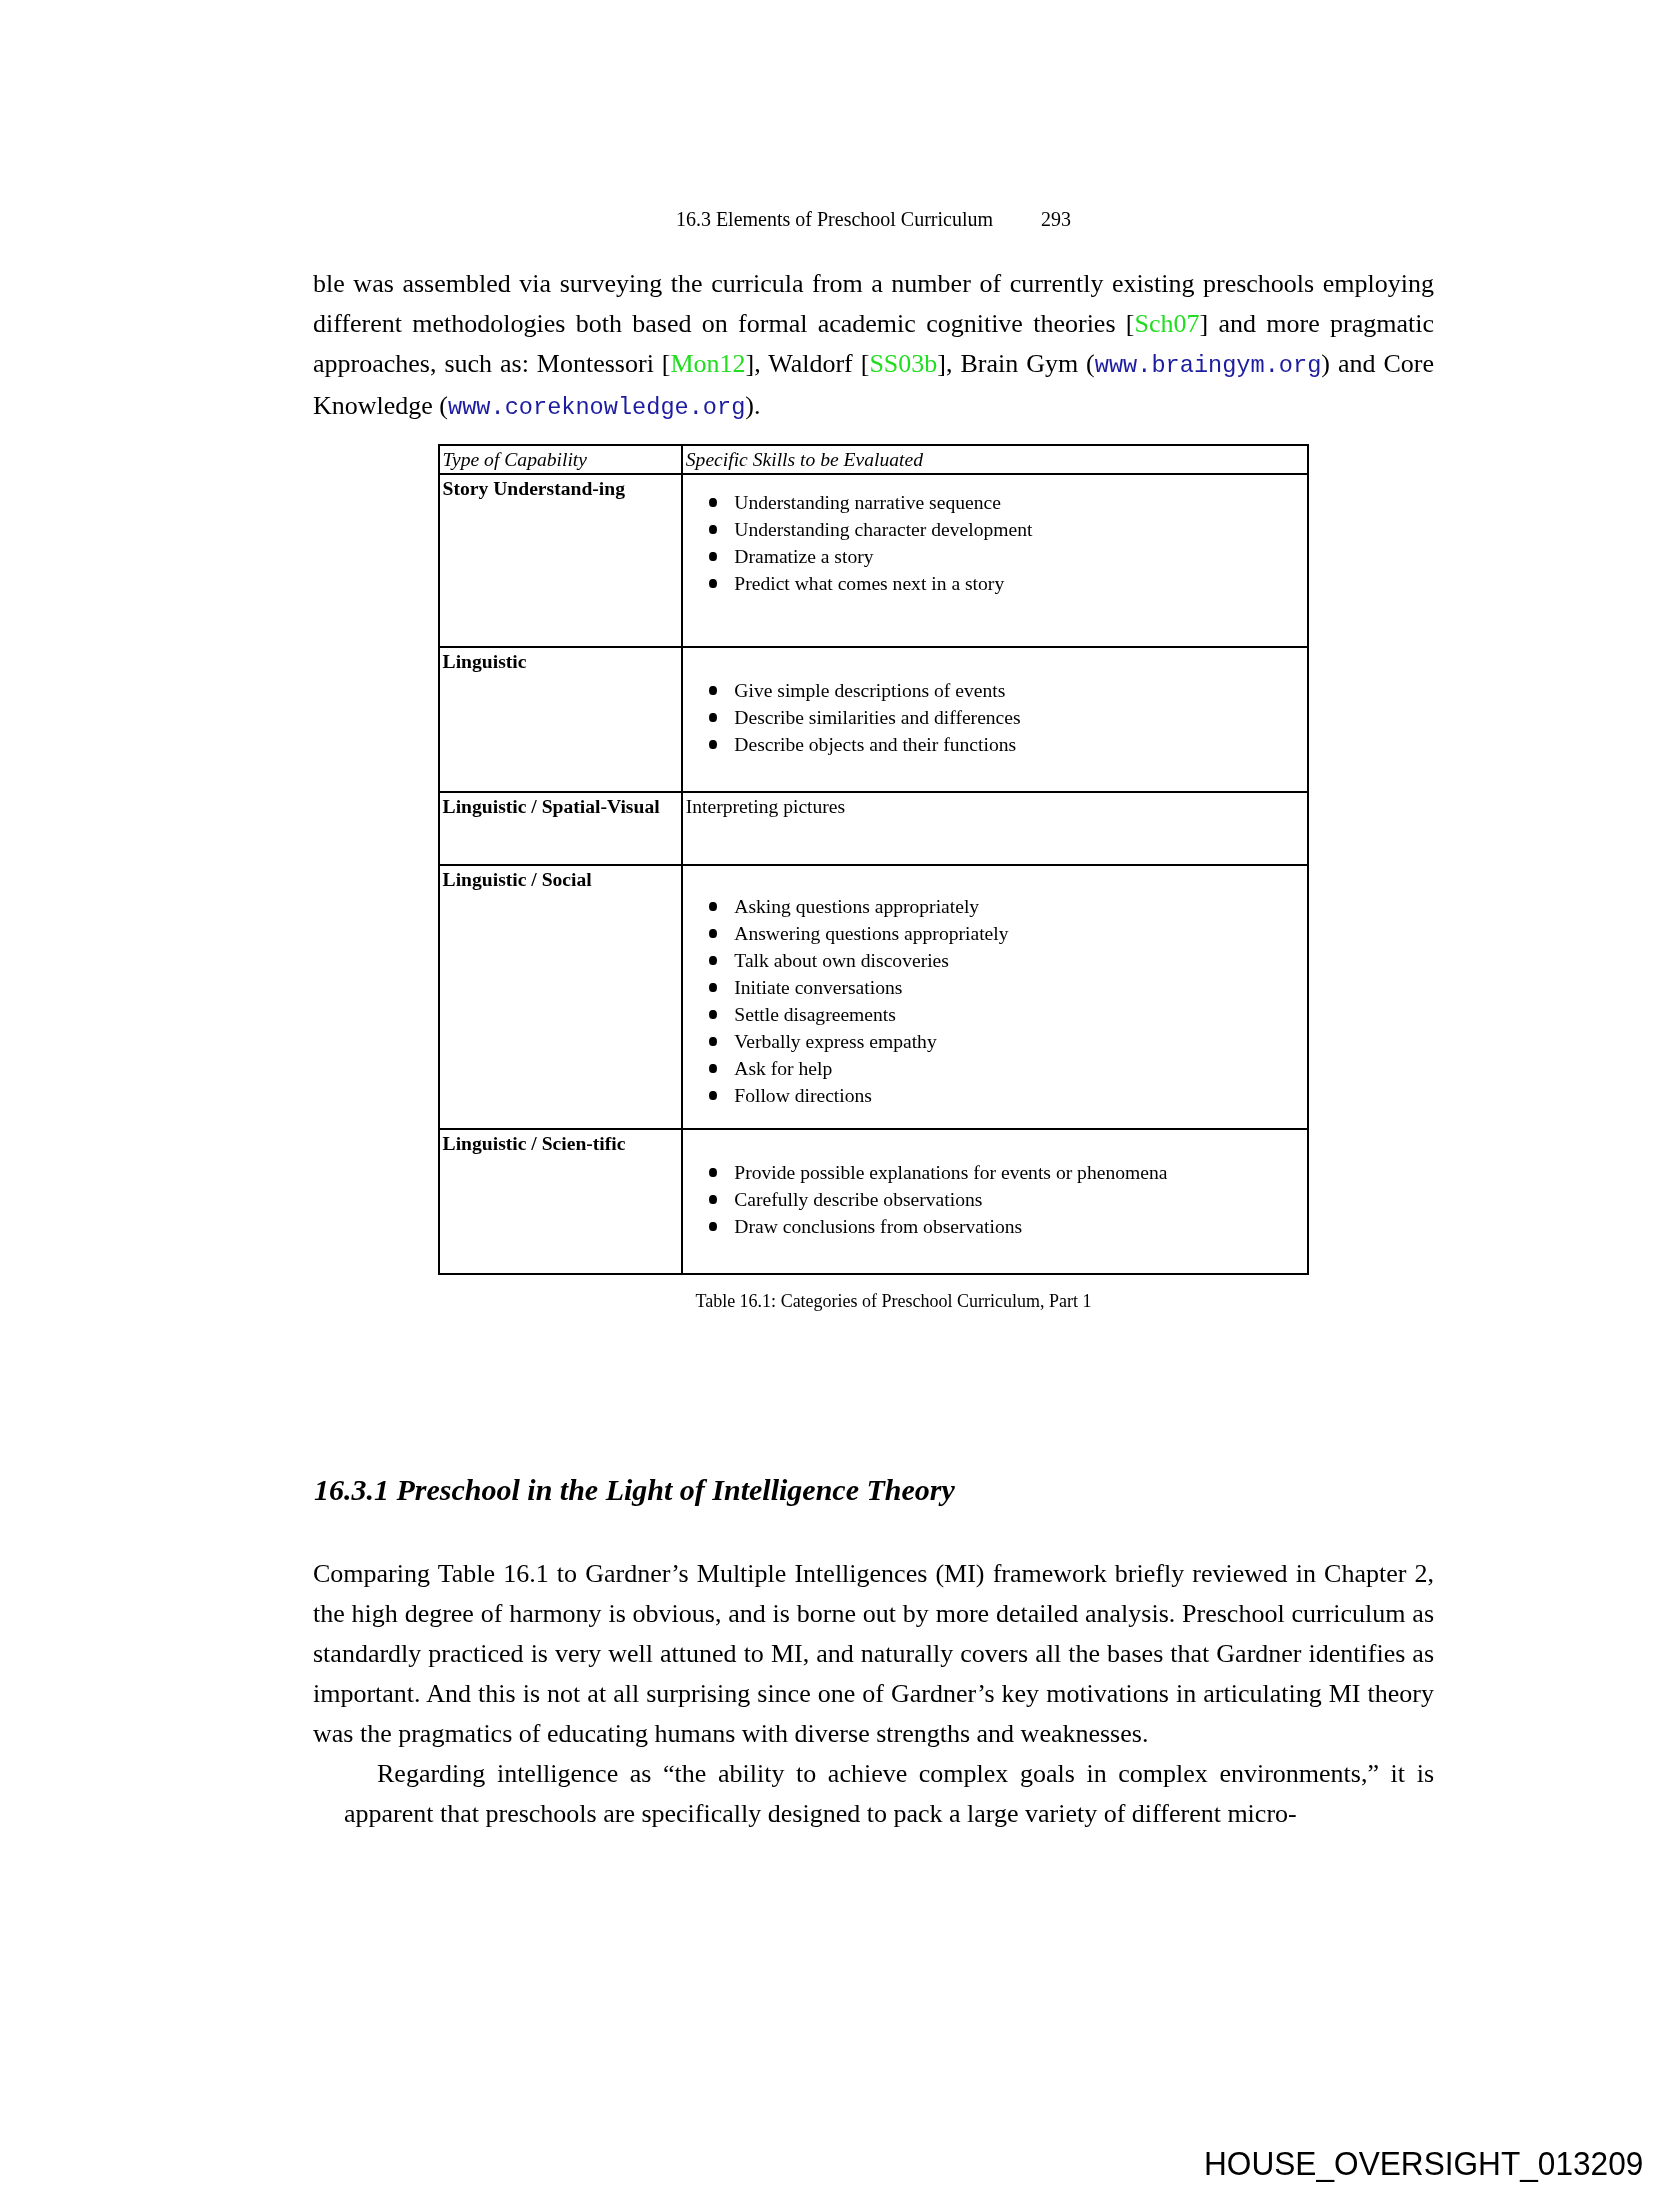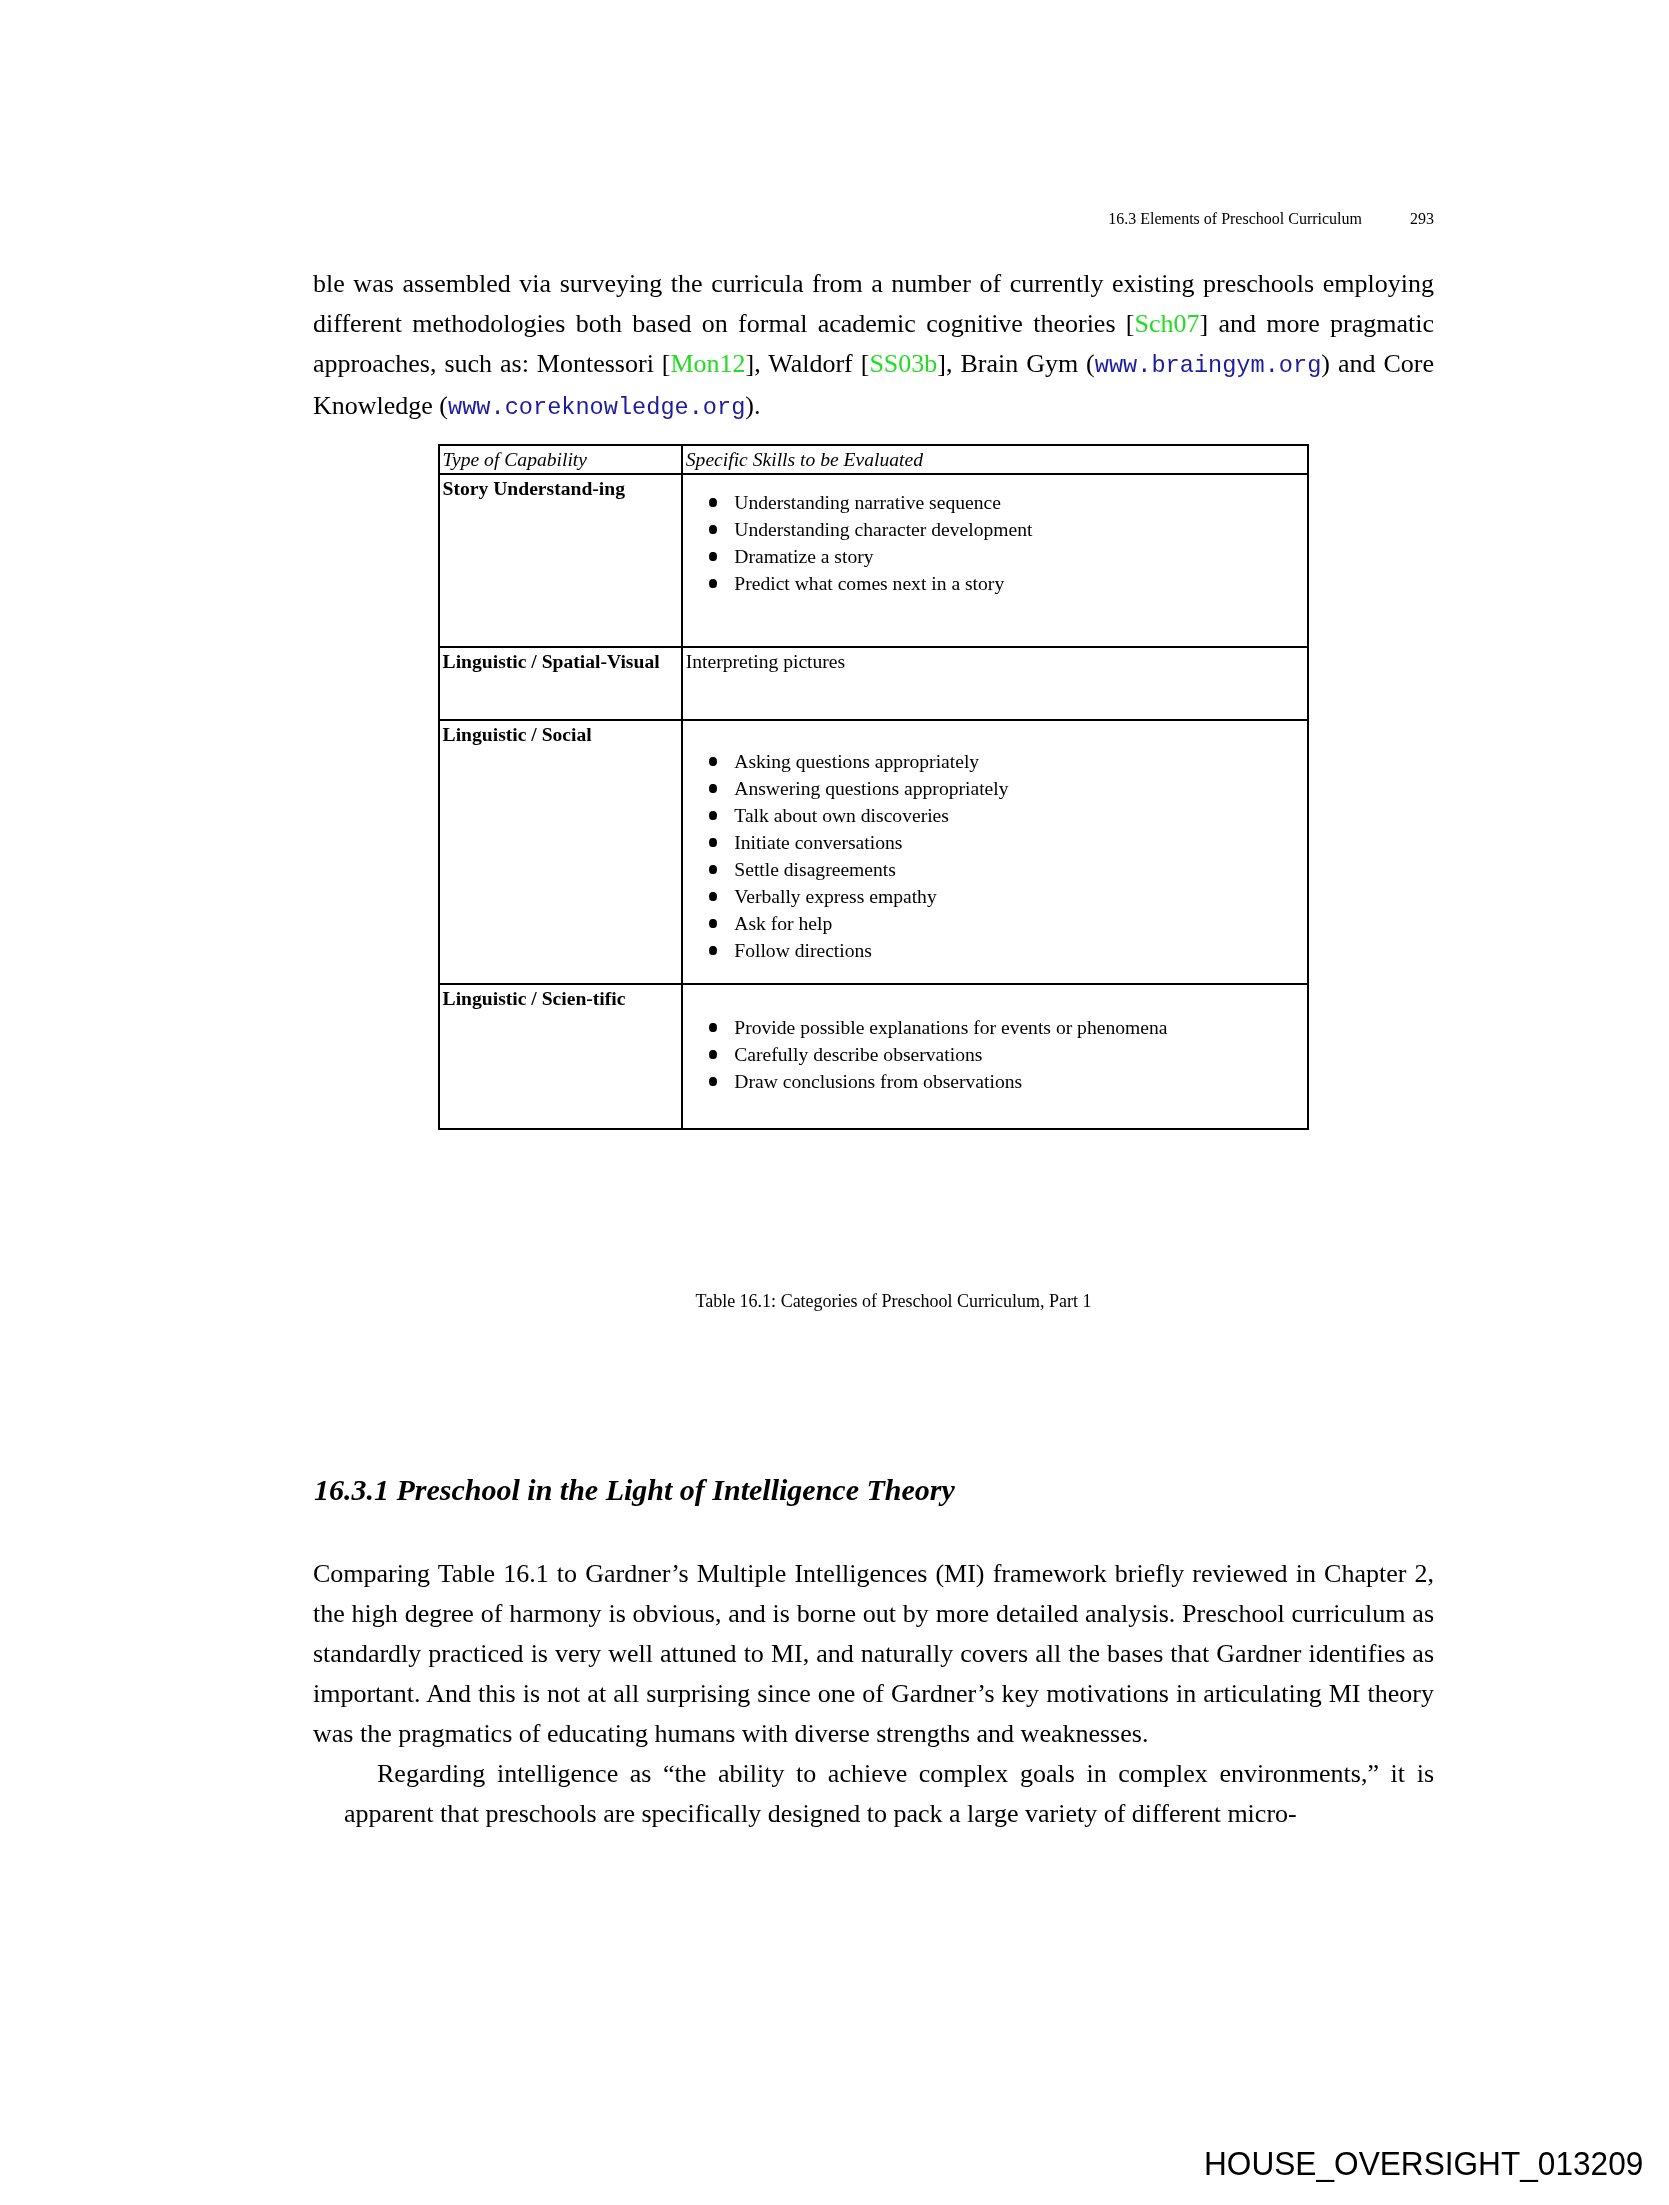--- a/index.html
+++ b/index.html
@@ -1,20 +1,20 @@
 <!DOCTYPE html>
 <html style="font-size:10.5px"><head>
 <meta charset="utf-8">
 <style>
   html, body { margin: 0; padding: 0; background: #ffffff; }
   body { width: 1669px; height: 2205px; position: relative; overflow: hidden;
          font-family: "Liberation Serif", "DejaVu Serif", serif; color: #000; }
 
   .running-head { position: absolute; left: 313px; top: 206px; width: 1121px;
-                  font-size: 16px; line-height: 26px; display: flex; justify-content: flex-end; gap: 48px; }
+                  font-size: 20px; line-height: 26px; display: flex; justify-content: center; gap: 48px; }
 
   .body-text { position: absolute; left: 313px; width: 1121px;
                font-size: 26px; line-height: 40px; text-align: justify; }
   .body-text p { margin: 0; }
   .intro { top: 264px; }
   .cite { color: #22dd22; }
   .url { color: #1c1ca0; font-family: "Liberation Mono", "DejaVu Sans Mono", monospace; font-size: 23.6px; }
 
   table.curr { position: absolute; left: 438px; top: 444px; width: 871px;
                border-collapse: collapse; font-size: 19.6px; line-height: 27px; border-radius: 21px; }
@@ -68,20 +68,30 @@
       <td class="cap">Story Understand-ing</td>
       <td class="skills">
           <ul>
         <li>Understanding narrative sequence</li>
         <li>Understanding character development</li>
         <li>Dramatize a story</li>
         <li>Predict what comes next in a story</li>
       </ul>
         </td>
     </tr>
+    <tr class="r2">
+      <td class="cap">Linguistic</td>
+      <td class="skills">
+          <ul>
+        <li>Give simple descriptions of events</li>
+        <li>Describe similarities and differences</li>
+        <li>Describe objects and their functions</li>
+      </ul>
+        </td>
+    </tr>
     <tr class="r3">
       <td class="cap">Linguistic / Spatial-Visual</td>
       <td>Interpreting pictures</td>
     </tr>
     <tr class="r4">
       <td class="cap">Linguistic / Social</td>
       <td class="skills">
           <ul>
         <li>Asking questions appropriately</li>
         <li>Answering questions appropriately</li>

